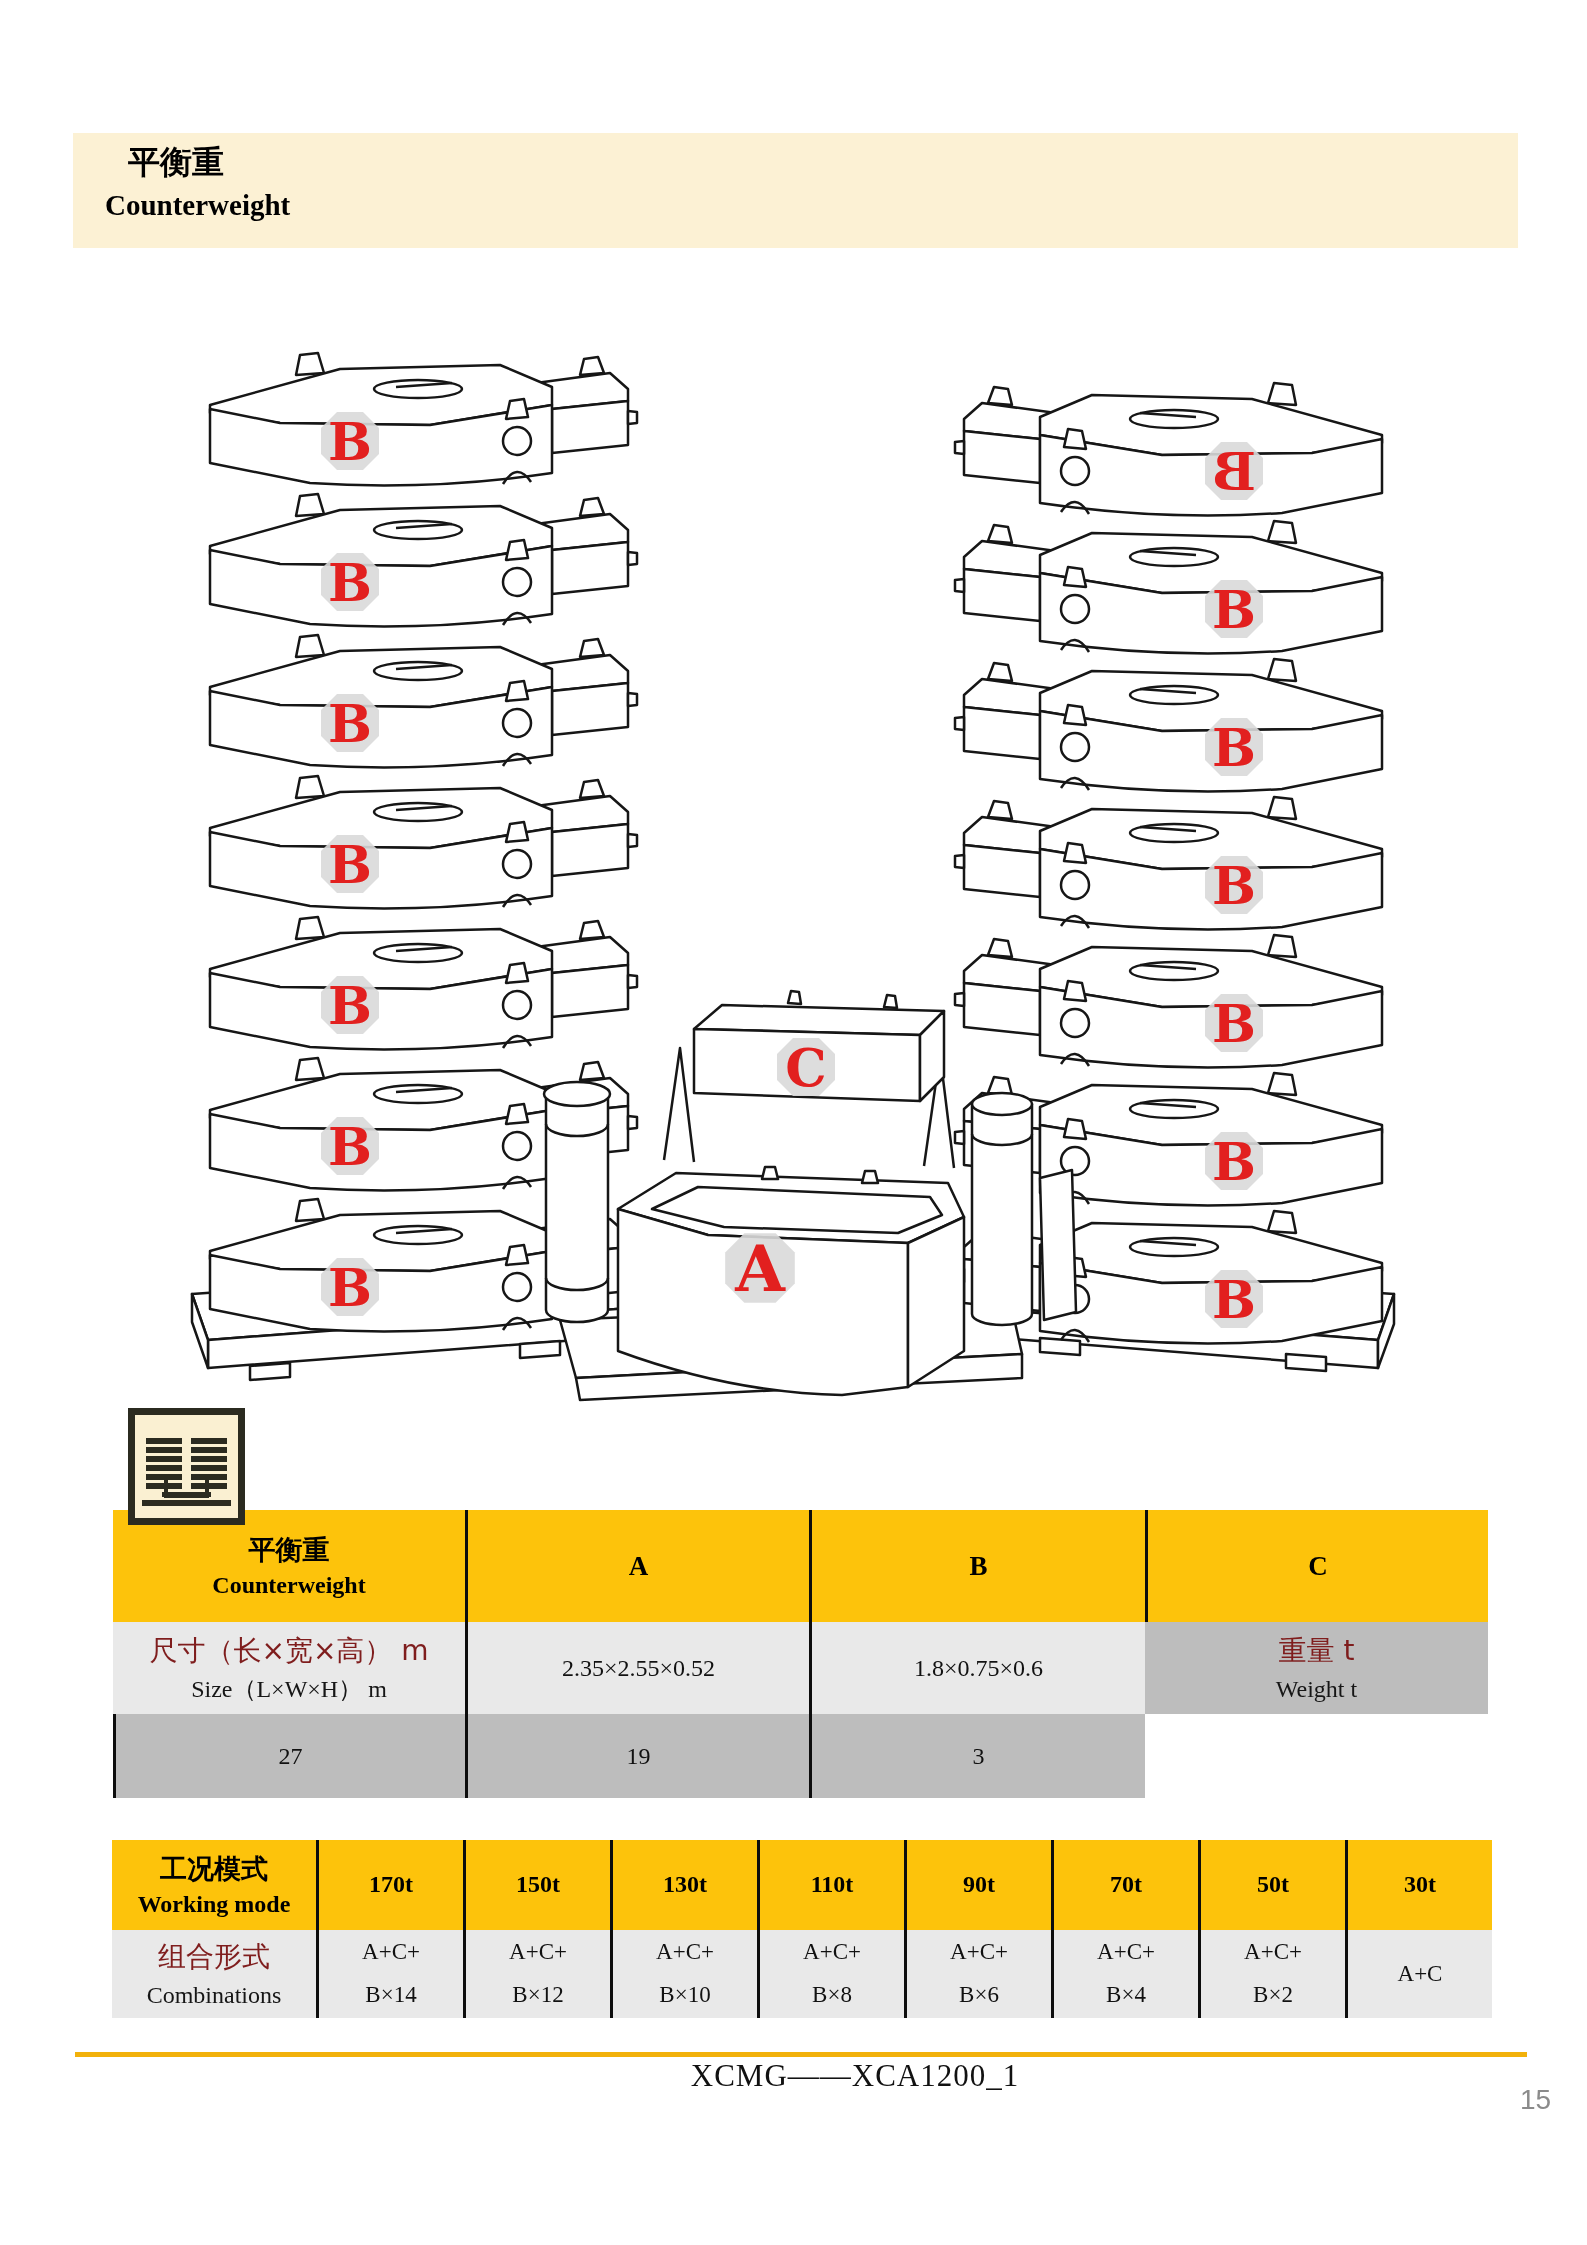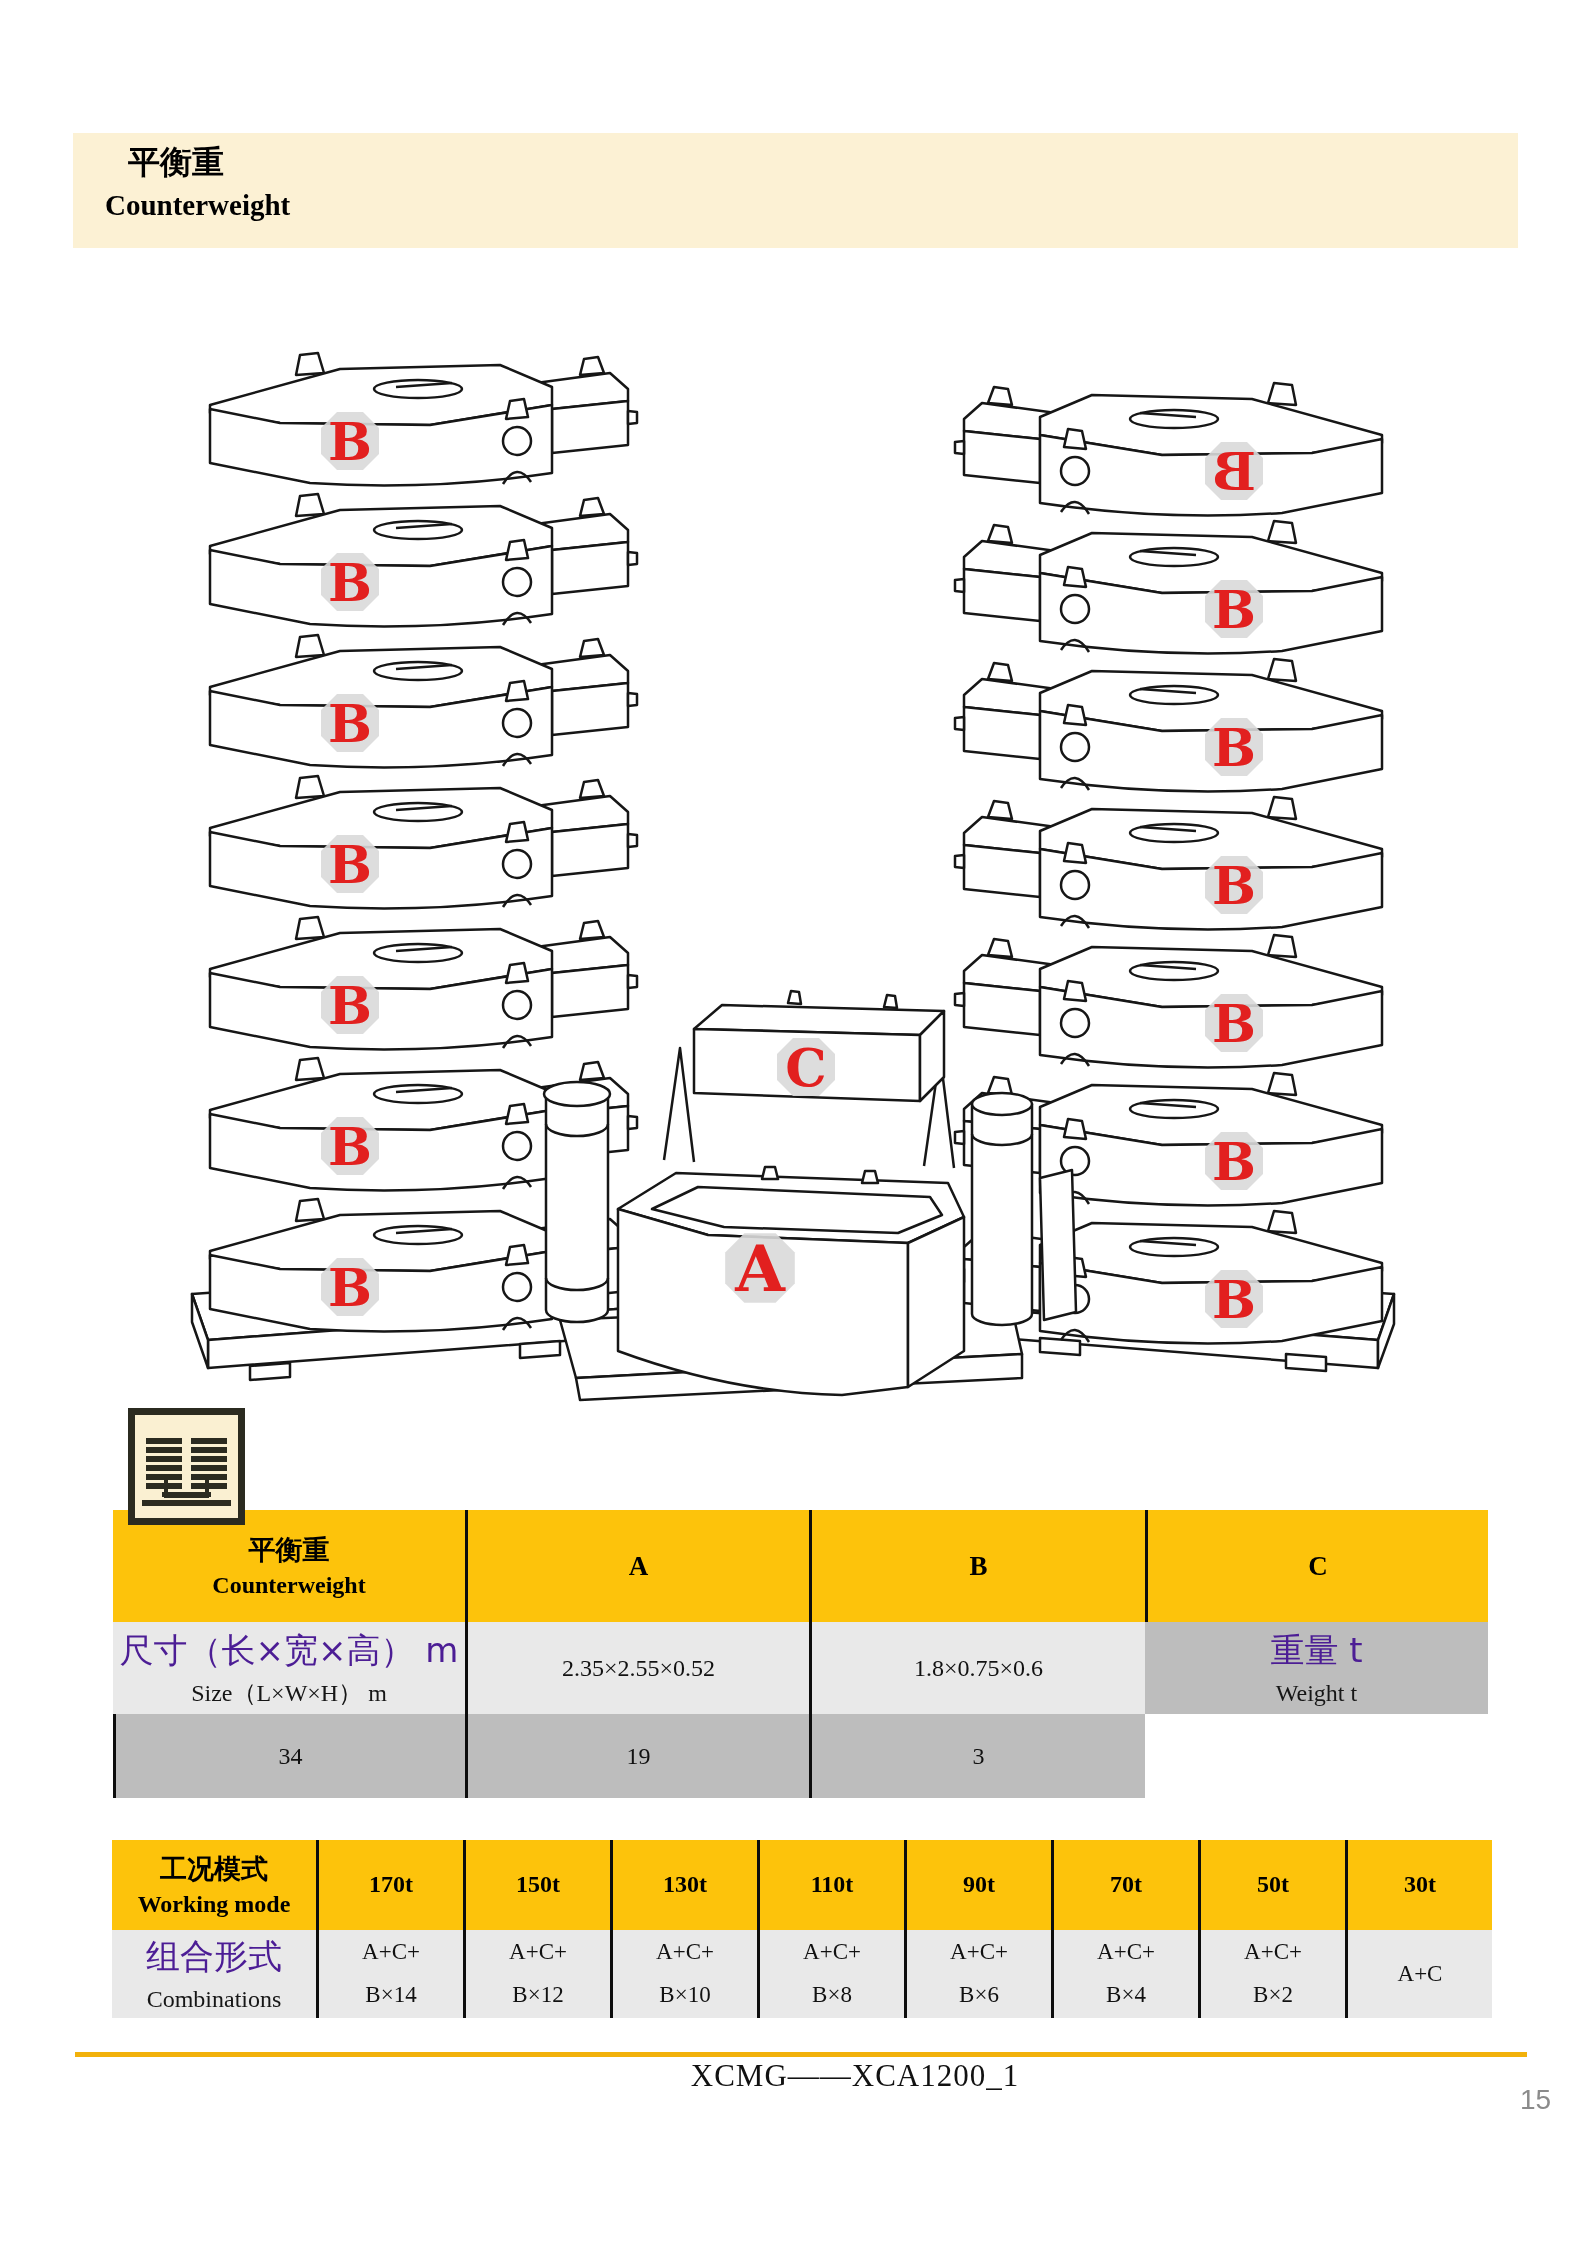--- a/index.html
+++ b/index.html
@@ -17,21 +17,21 @@
   
   .tbl{position:absolute;display:grid;z-index:2;}
   .t1{left:113px;top:1510px;grid-template-columns:352px 344px 336px 343px;grid-template-rows:112px 92px 84px;}
   .t2{left:112px;top:1840px;grid-template-columns:204px repeat(8,147px);grid-template-rows:90px 88px;}
   .cell{display:flex;flex-direction:column;align-items:center;justify-content:center;text-align:center;}
   .yellow{background:var(--yellow,#fdc30b);}
   .light{background:var(--rowlight,#e9e9e9);}
   .dark{background:var(--rowdark,#bdbdbd);}
   .vl{border-left:3px solid #0d0d0d;}
   .zh-b{font-family:"DejaVu Sans",sans-serif;font-weight:bold;font-size:27px;line-height:1.45;color:#000;}
-  .zh-r{font-family:"DejaVu Sans",sans-serif;font-weight:normal;font-size:34px;line-height:1.5;color:#4c1d95;}
+  .zh-r{font-family:"DejaVu Sans",sans-serif;font-weight:normal;font-size:28px;line-height:1.5;color:#7f1d1d;}
   .en-b{font-weight:bold;font-size:24px;line-height:1.4;color:#000;}
   .en-r{font-size:24px;line-height:1.45;color:#161616;}
   .abc{font-weight:bold;font-size:27px;color:#000;}
   .val{font-size:24px;color:#111;}
   .combo{font-size:23px;line-height:1.85;color:#111;}
   
   .footer-line{position:absolute;left:75px;top:2052px;width:1452px;height:5px;background:var(--fline,#f2b10b);}
   .doc-code{position:absolute;left:855px;top:2058px;transform:translateX(-50%);
             font-size:31px;letter-spacing:1px;color:#111;white-space:nowrap;}
   .page-num{position:absolute;left:1520px;top:2084px;font-family:"Liberation Sans","DejaVu Sans",sans-serif;
@@ -232,21 +232,21 @@
       <span class="zh-r">尺寸（长×宽×高） m</span>
       <span class="en-r">Size（L×W×H） m</span>
     </div>
     <div class="cell light vl val">2.35×2.55×0.52</div>
     <div class="cell light vl val">1.8×0.75×0.6</div>
 
     <div class="cell dark">
       <span class="zh-r">重量 t</span>
       <span class="en-r">Weight t</span>
     </div>
-    <div class="cell dark vl val">34</div>
+    <div class="cell dark vl val">27</div>
     <div class="cell dark vl val">19</div>
     <div class="cell dark vl val">3</div>
   </div>
 
   <div class="tbl t2">
     <div class="cell yellow">
       <span class="zh-b">工况模式</span>
       <span class="en-b">Working mode</span>
     </div>
     <div class="cell yellow vl en-b">170t</div>

